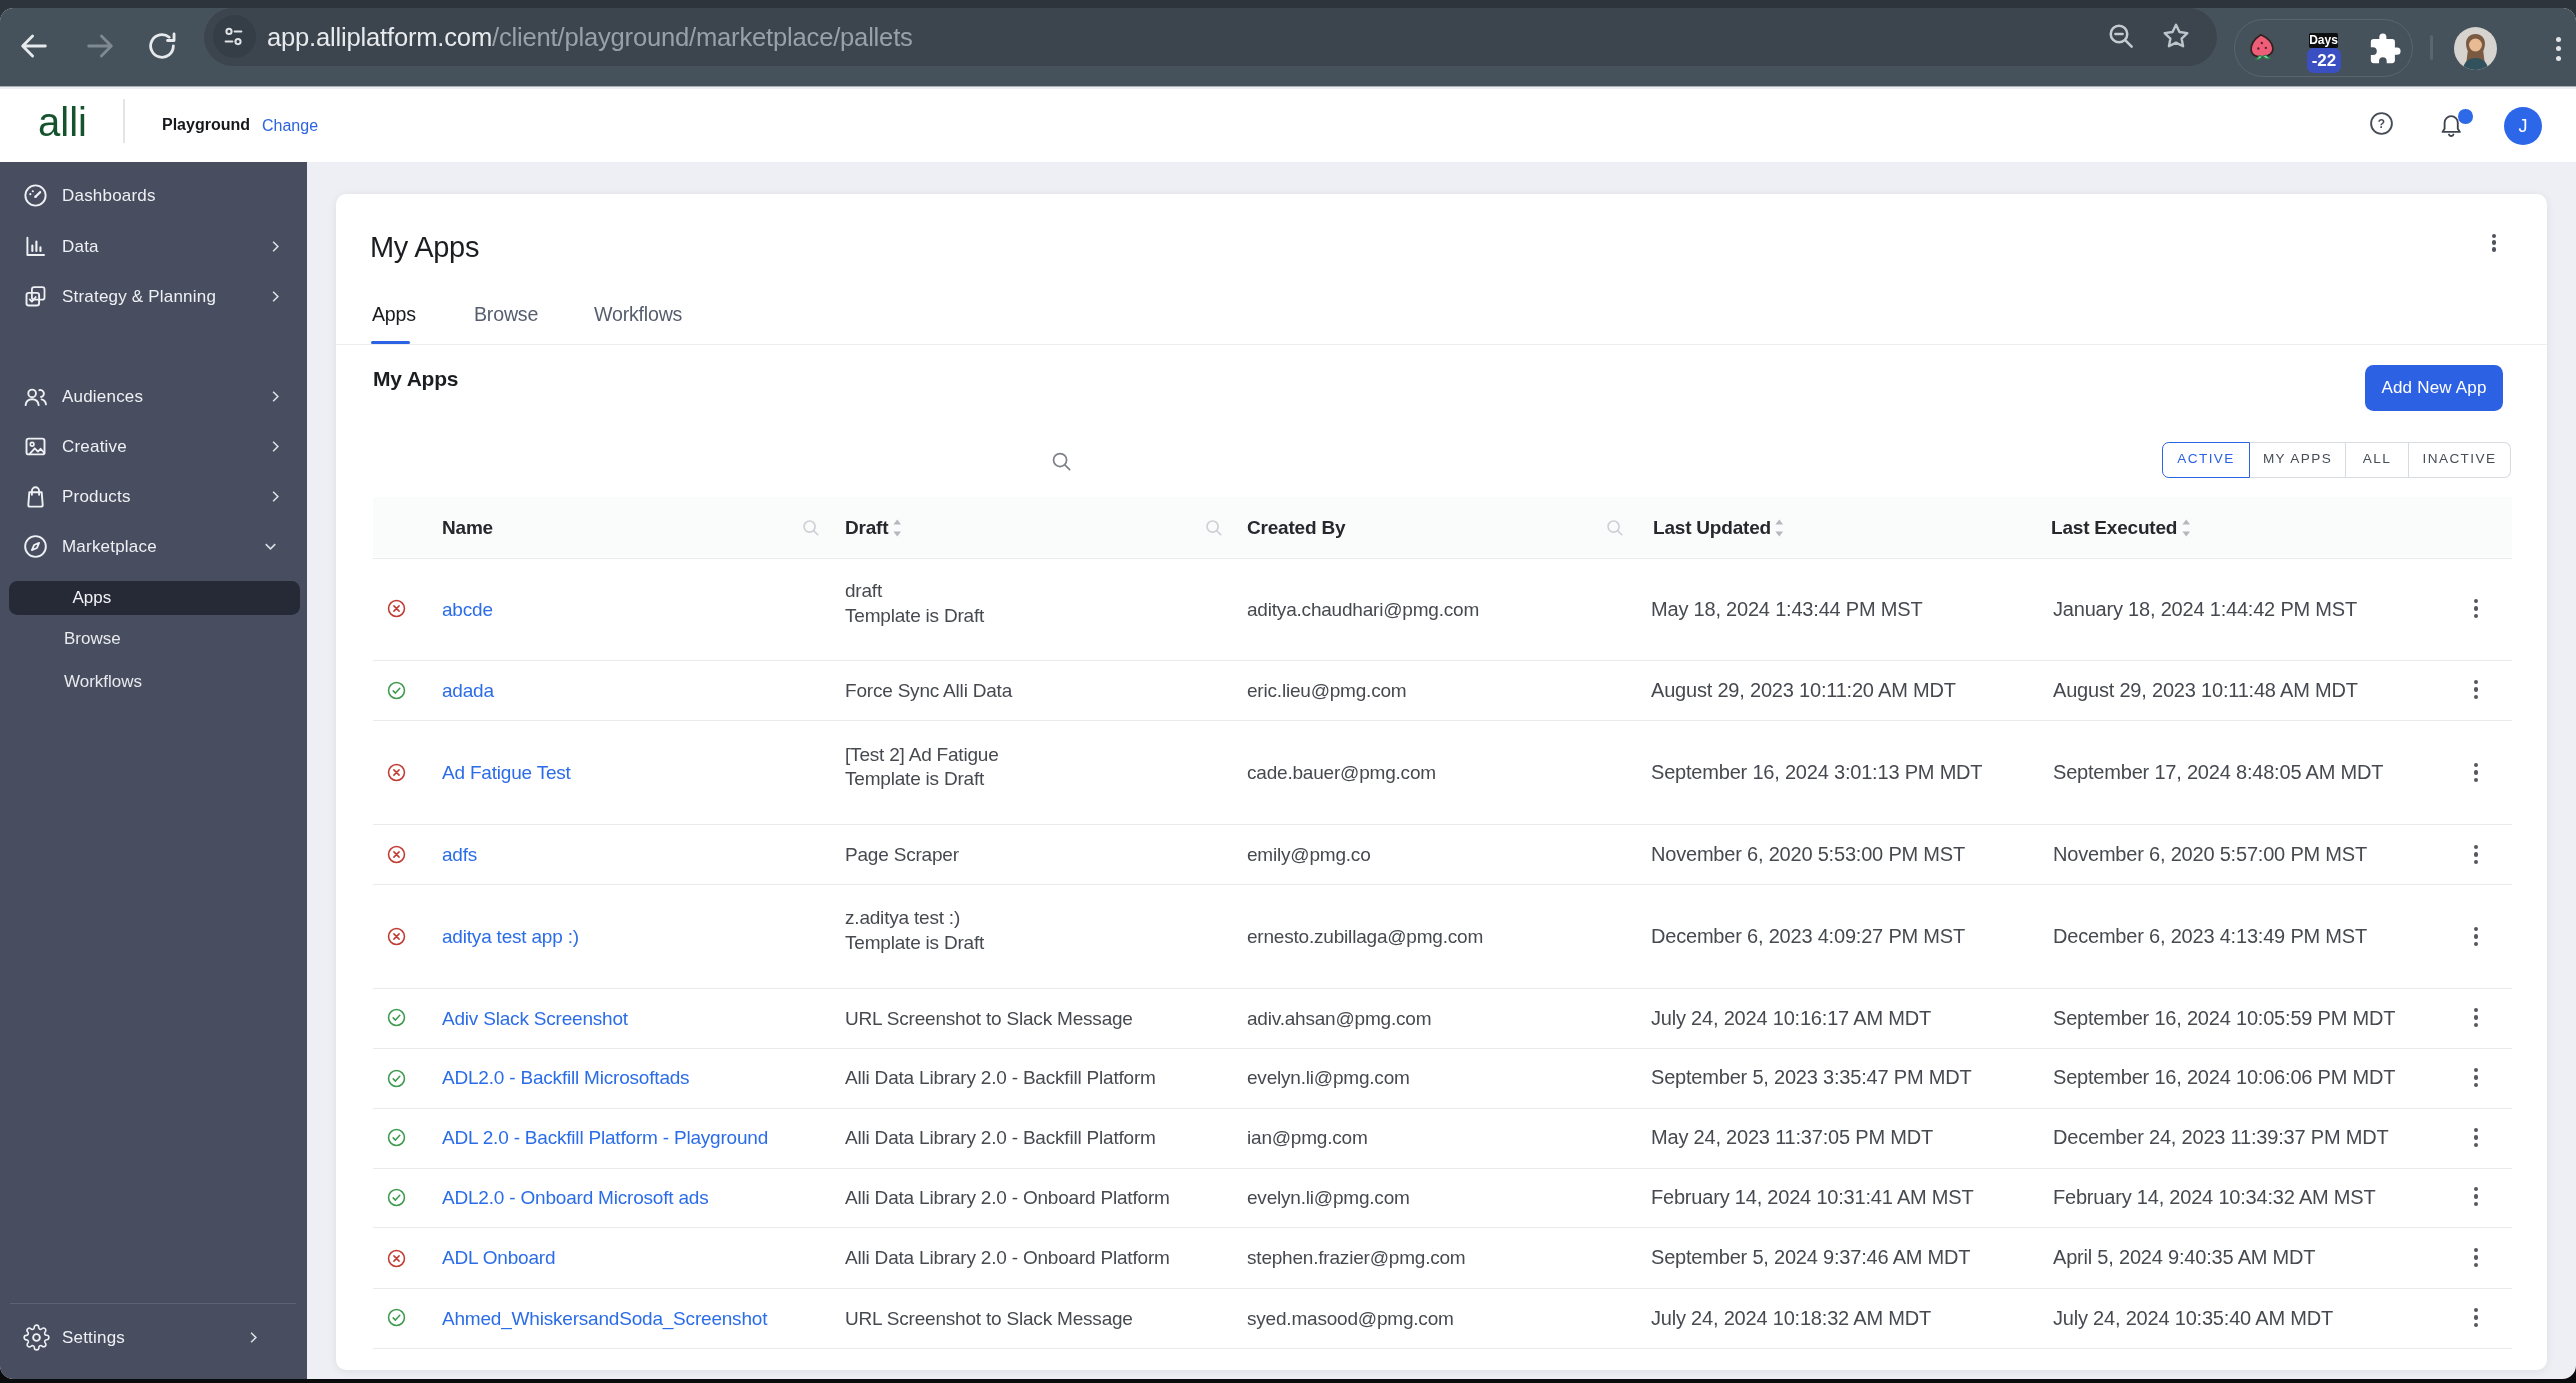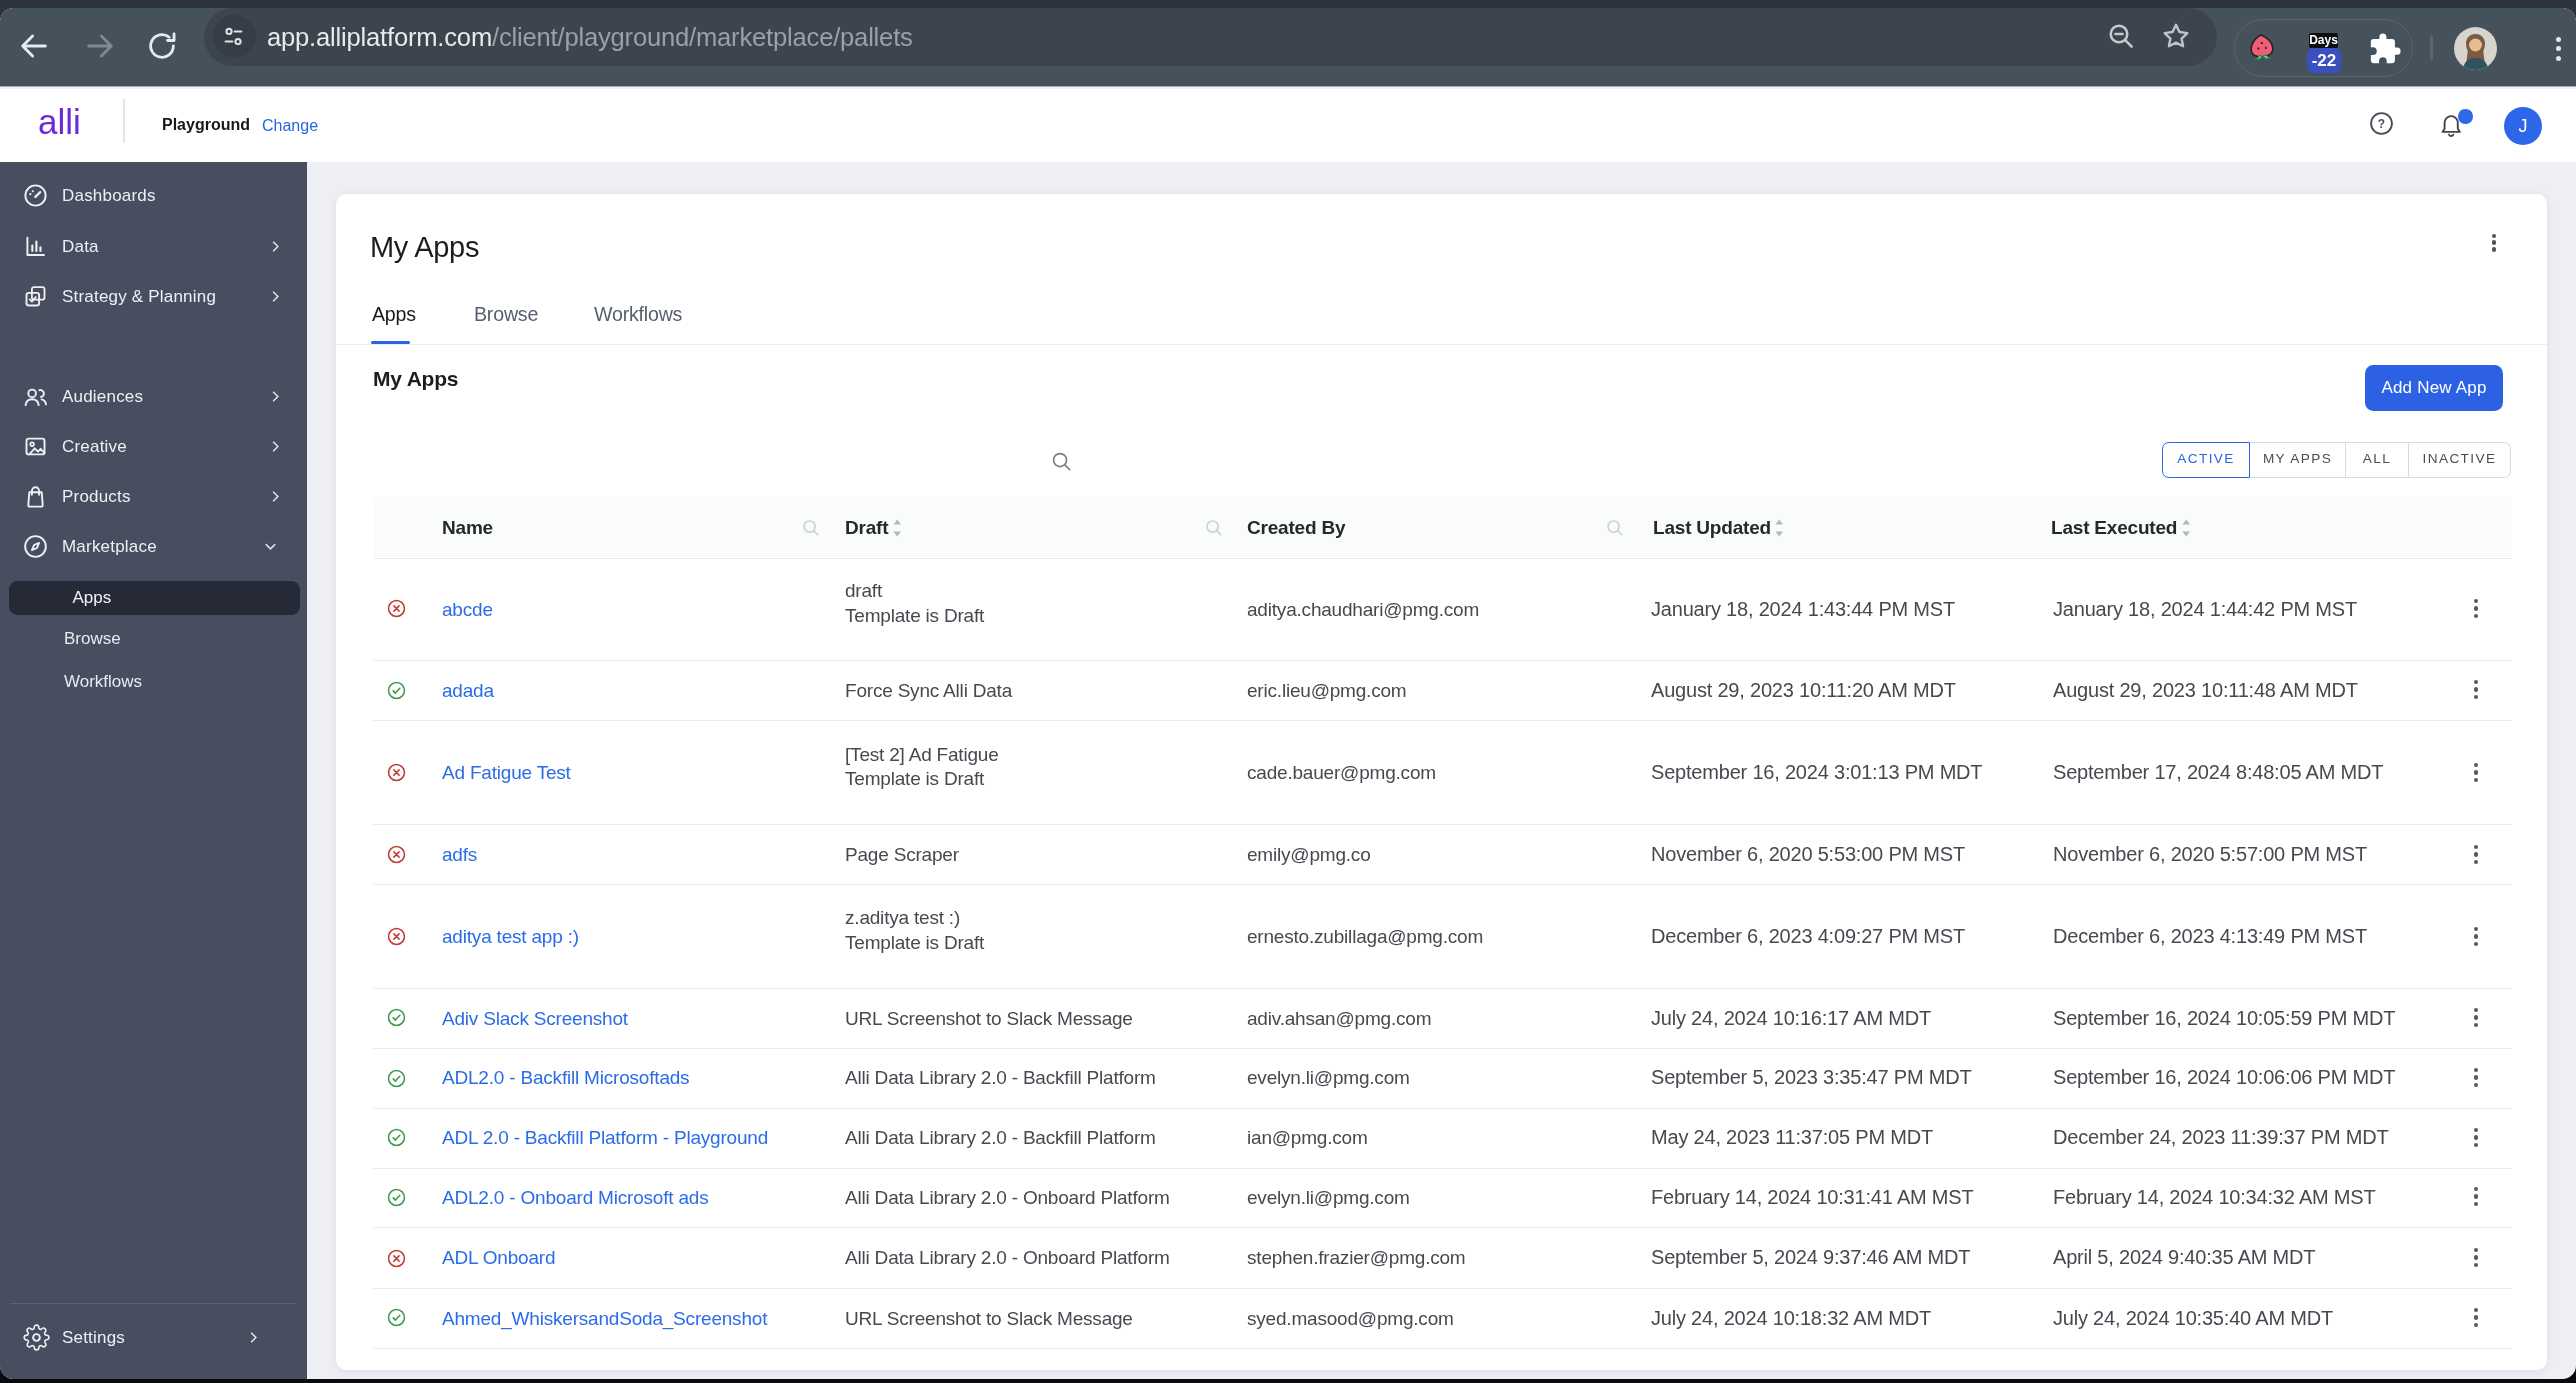--- a/index.html
+++ b/index.html
@@ -6,21 +6,21 @@
 body{font-family:"Liberation Sans",sans-serif;background:linear-gradient(#2d343b 0 51px,#0a0b0d 51px 100%);position:relative;}
 .abs{position:absolute;}
 .win{position:absolute;left:0;top:7.7px;width:2576px;height:1371px;border-radius:13.6px;overflow:hidden;background:#edeff4;}
 .toolbar{position:absolute;left:0;top:0;width:2576px;height:79px;background:#46525b;border-bottom:1.7px solid #a7aeb4;}
 .pill{position:absolute;left:204px;top:0;width:2013px;height:58px;border-radius:29px;background:#3c444d;}
 .tunec{position:absolute;left:8.5px;top:7.7px;width:43px;height:43px;border-radius:50%;background:#353e47;}
 .urltxt{position:absolute;left:63px;top:0;height:58px;line-height:58px;font-size:25.6px;letter-spacing:-0.2px;color:#e8ebee;white-space:nowrap;}
 .urltxt span{color:#98a1a8;}
 .extpill{position:absolute;left:2234px;top:11px;width:179px;height:58px;border-radius:29px;border:1.7px solid #59646c;}
 .hdr{position:absolute;left:0;top:81px;width:2576px;height:73px;background:#fff;}
-.logo{position:absolute;left:38px;top:11px;font-size:35px;line-height:44px;color:#6d28d9;font-weight:500;letter-spacing:0px;}
+.logo{position:absolute;left:38px;top:11px;font-size:40px;line-height:44px;color:#14532d;font-weight:500;letter-spacing:0px;}
 .hdiv{position:absolute;left:123px;top:10.2px;width:1.7px;height:44px;background:#e4e5e9;}
 .pg{position:absolute;left:162px;top:25.6px;font-size:16px;line-height:22px;font-weight:700;color:#16181b;}
 .chg{position:absolute;left:262px;top:26.4px;font-size:16px;line-height:22px;font-weight:400;color:#2c63e0;}
 .sidebar{position:absolute;left:0;top:154px;width:307px;height:1218px;background:#484e5f;}
 .sitem{position:absolute;left:0;width:307px;height:49px;}
 .sitem .txt{position:absolute;left:62px;top:0;height:49px;line-height:49px;font-size:17px;color:#eef0f4;letter-spacing:0.2px;}
 .pillact{position:absolute;left:8.5px;top:419px;width:291px;height:34px;border-radius:8.5px;background:#262a37;}
 .pillact .txt{position:absolute;left:64px;top:0;height:34px;line-height:34px;font-size:17px;color:#f2f3f6;}
 .subitem{position:absolute;left:64px;width:239px;height:34px;line-height:34px;font-size:17px;color:#e8eaef;}
 .sdivider{position:absolute;left:10.2px;top:1141px;width:286px;height:0.9px;background:#5d6372;}
@@ -266,21 +266,21 @@
       </svg>
 <div class="rowline" style="top:364px"></div>
 <svg class="abs" style="left:51px;top:405px" width="19" height="19" viewBox="0 0 22 22" fill="none" stroke-linecap="round" stroke-linejoin="round">
         <circle cx="11" cy="11" r="9.2" stroke="#c23b33" stroke-width="1.8"></circle>
         <path d="M8 8l6 6M14 8l-6 6" stroke="#c23b33" stroke-width="1.8"></path>
       </svg>
 <div class="cell link" style="left:106px;top:404px">abcde</div>
 <div class="cell" style="left:509px;top:385px">draft</div>
 <div class="cell" style="left:509px;top:410px">Template is Draft</div>
 <div class="cell" style="left:911px;top:404px">aditya.chaudhari@pmg.com</div>
-<div class="cell dt" style="left:1315px;top:404px">January 18, 2024 1:43:44 PM MST</div>
+<div class="cell dt" style="left:1315px;top:404px">May 18, 2024 1:43:44 PM MST</div>
 <div class="cell dt" style="left:1717px;top:404px">January 18, 2024 1:44:42 PM MST</div>
 <div class="abs" style="left:2138px;top:405px;">
 <div style="position:absolute;top:0;width:4.3px;height:4.3px;border-radius:50%;background:#54585e"></div>
 <div style="position:absolute;top:7.7px;width:4.3px;height:4.3px;border-radius:50%;background:#54585e"></div>
 <div style="position:absolute;top:15.3px;width:4.3px;height:4.3px;border-radius:50%;background:#54585e"></div>
       </div>
 <div class="rowline" style="top:466px"></div>
 <svg class="abs" style="left:51px;top:487px" width="19" height="19" viewBox="0 0 22 22" fill="none" stroke-linecap="round" stroke-linejoin="round">
         <circle cx="11" cy="11" r="9.2" stroke="#3d9a4e" stroke-width="1.8"></circle>
         <path d="M7.2 11.4l2.6 2.6 5-5.6" stroke="#3d9a4e" stroke-width="1.8"></path>

